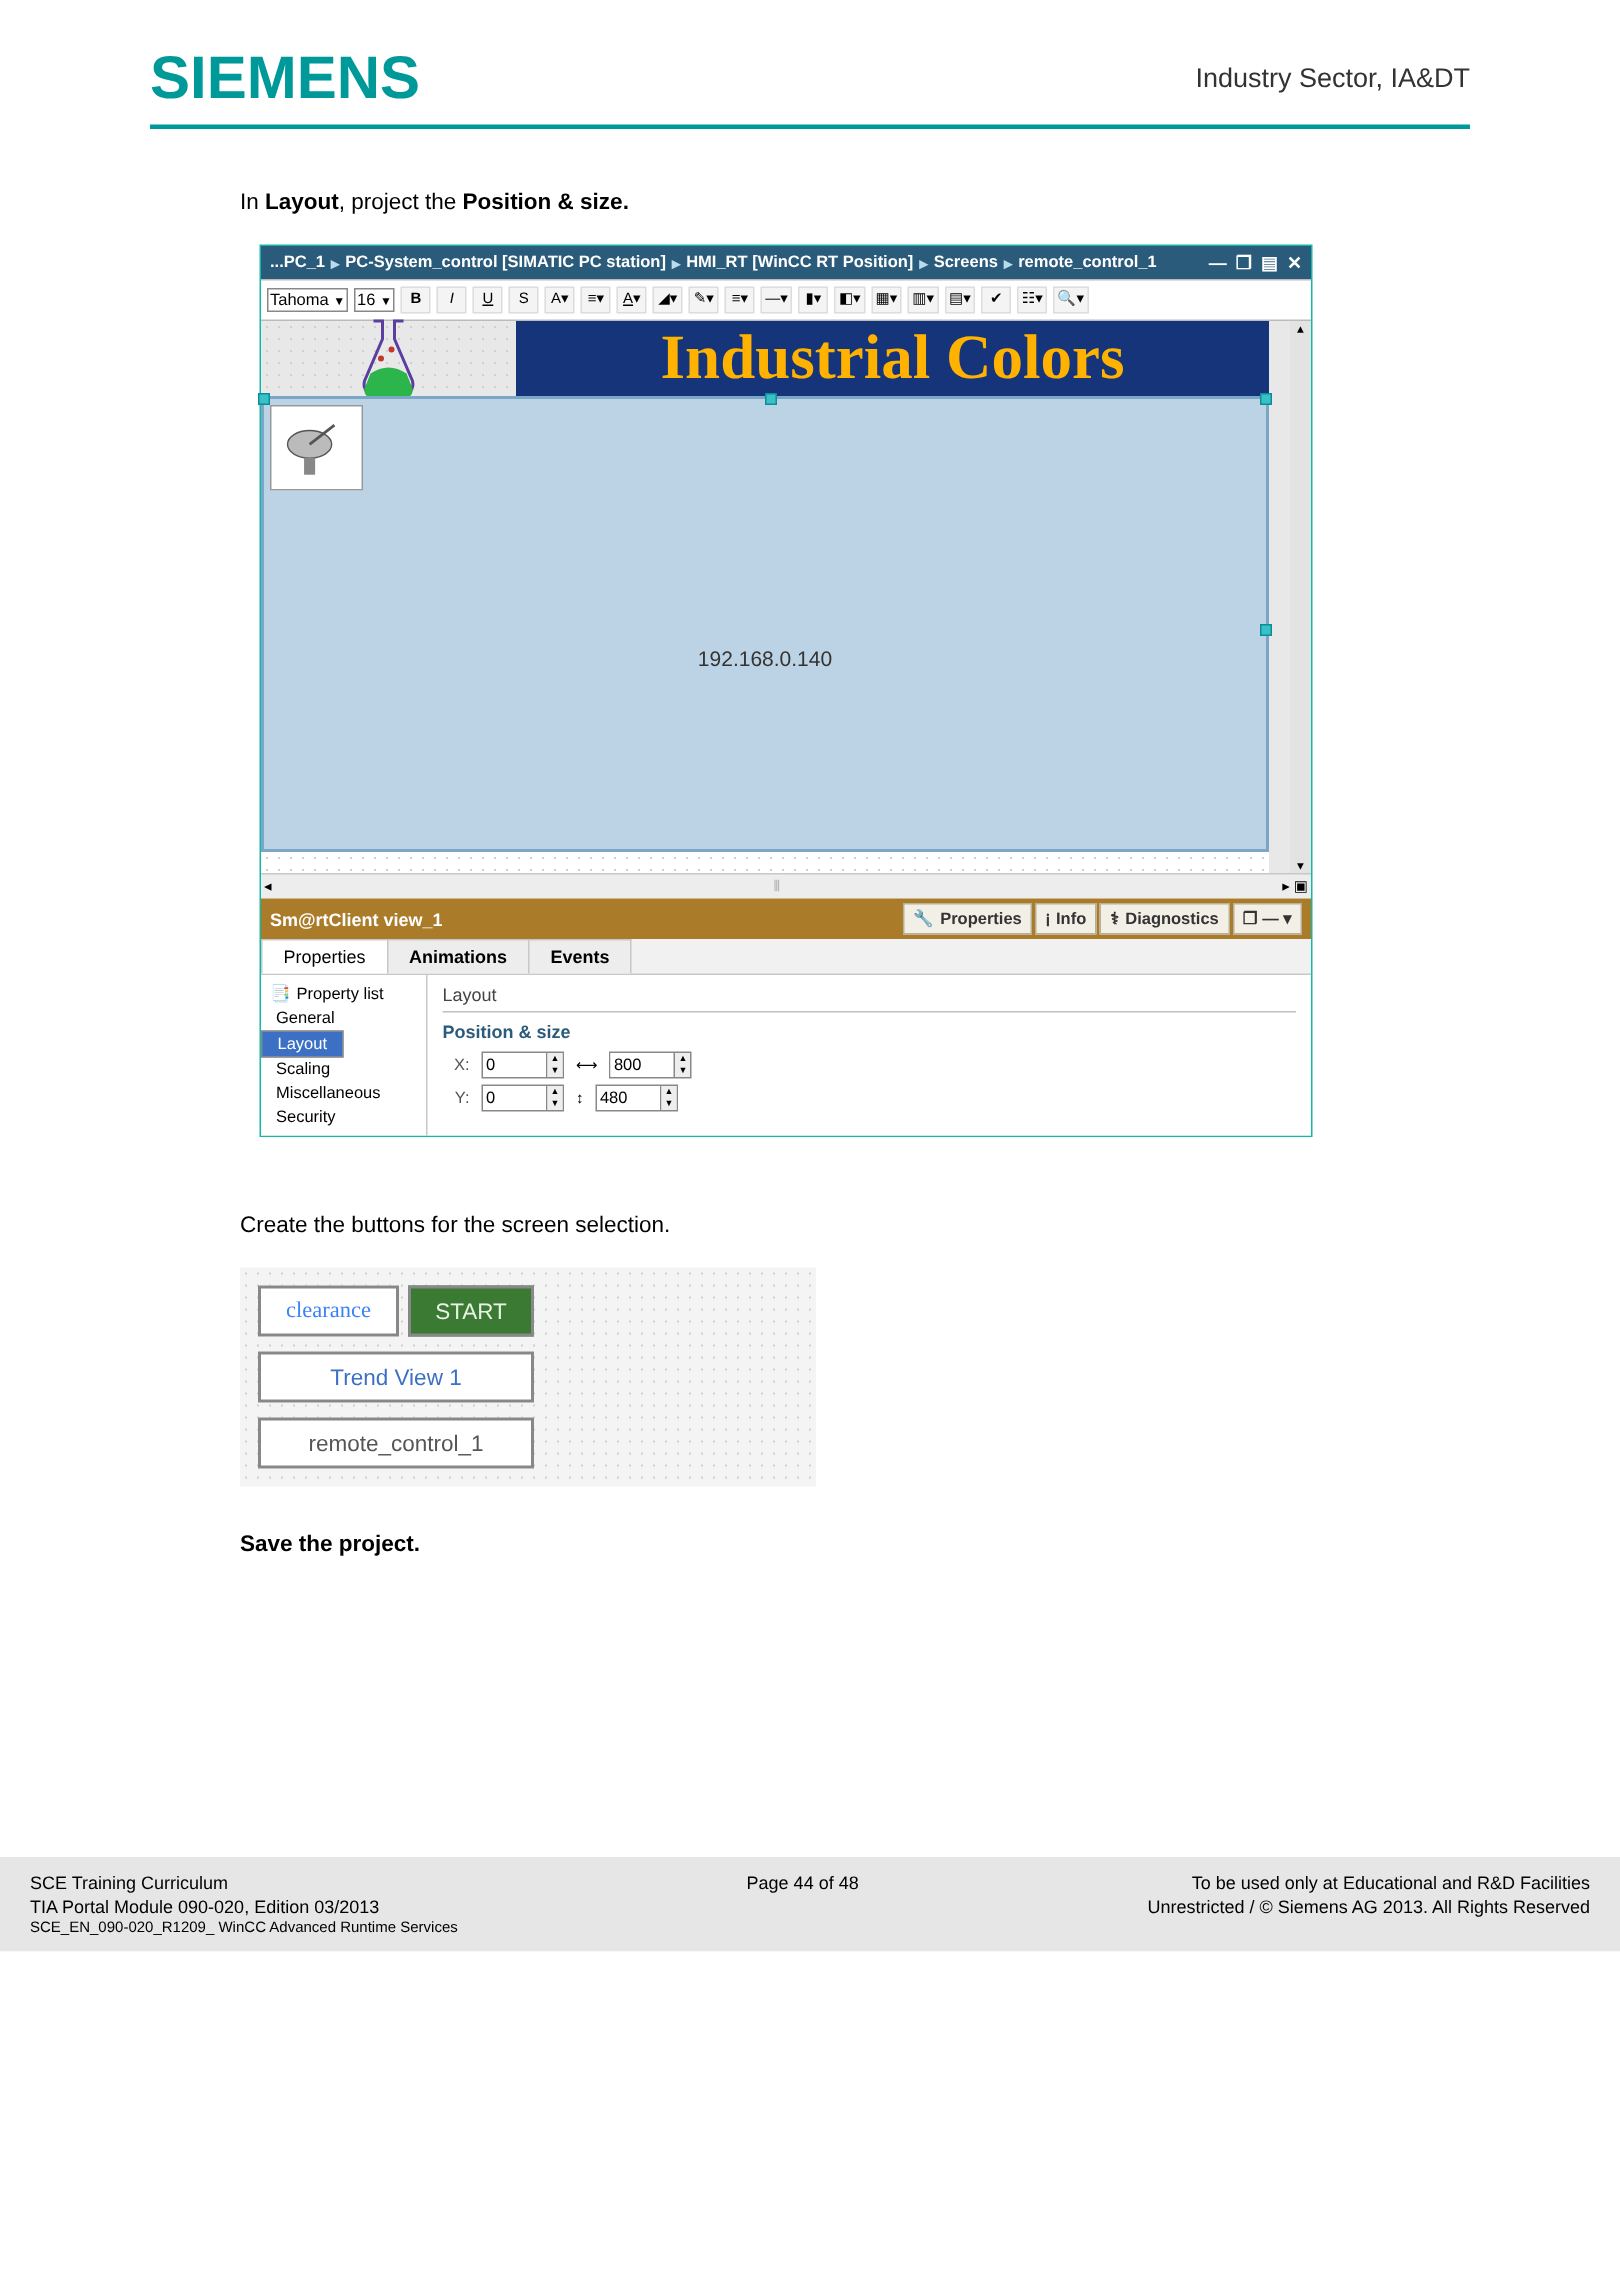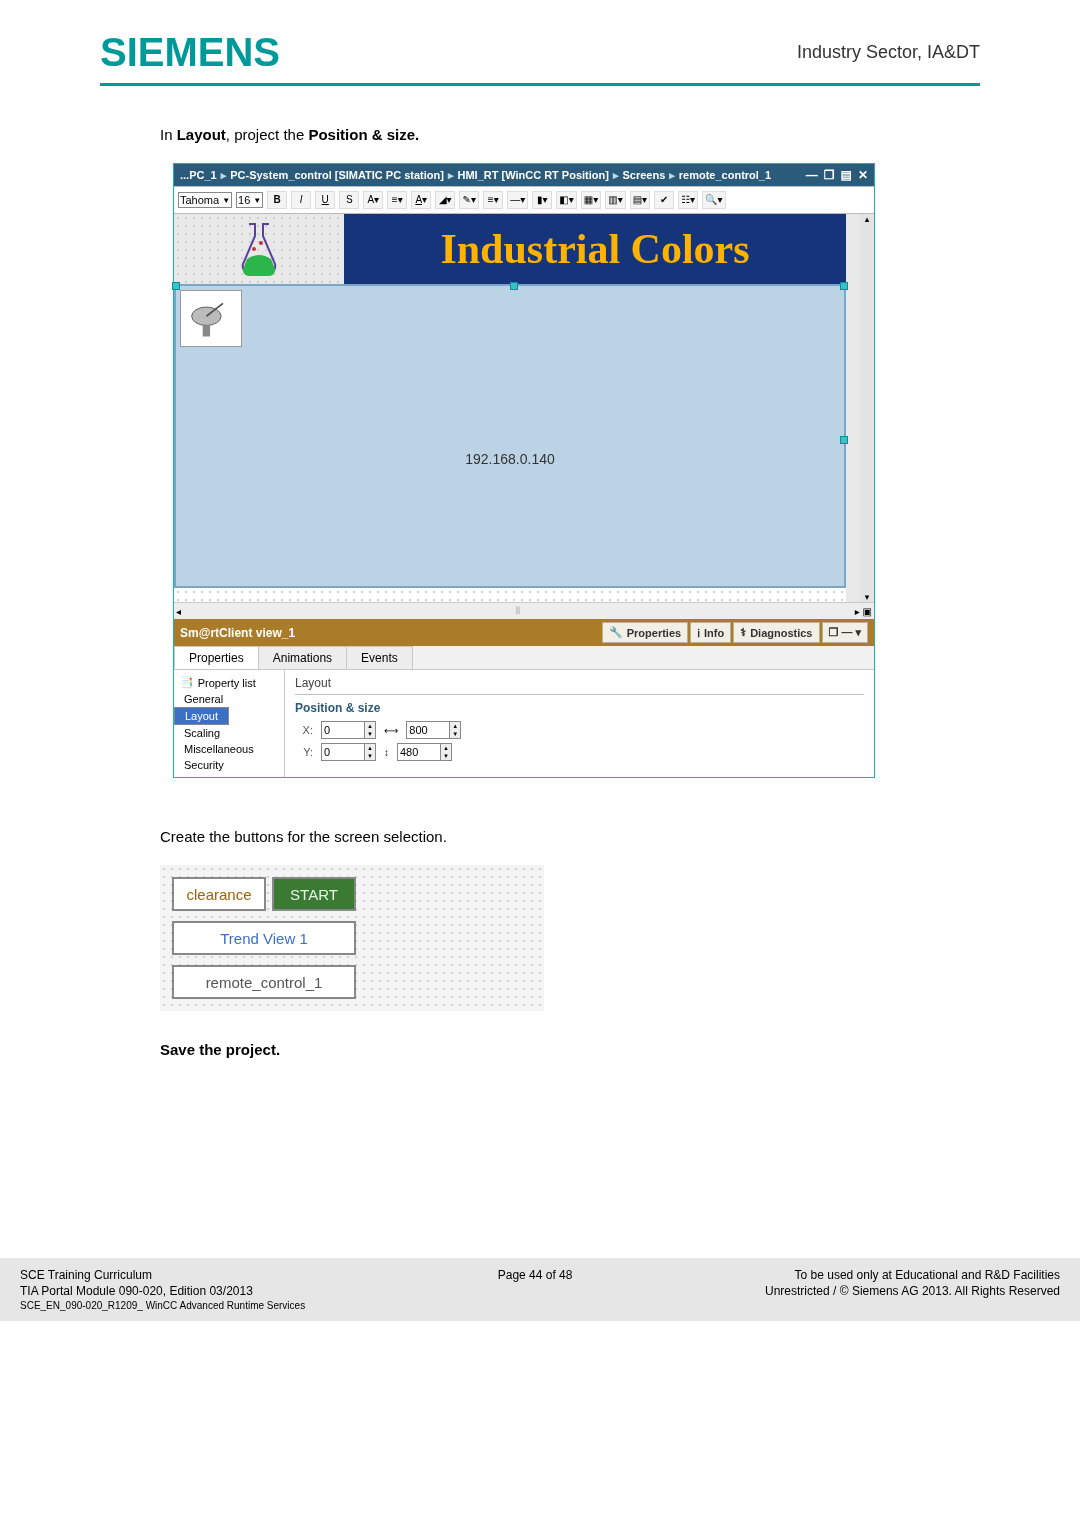--- a/index.html
+++ b/index.html
@@ -74,21 +74,21 @@
   }
   .canvas {
     flex:1;
     background:#fff;
     position:relative;
     border-right:14px solid #e8e8e8;
   }
   .title-band {
     display:flex;
     align-items:stretch;
-    height:70px;
+    height:50px;
   }
   .logo-box {
     width:170px;
     background:#e8e8e8;
     display:flex;
     align-items:center;
     justify-content:center;
   }
   .flask {
     width:60px; height:60px; position:relative;
@@ -122,21 +122,21 @@
   .sel-handle { position:absolute; width:6px; height:6px; background:#39c1c7; border:1px solid #0a8f96;}
   .hscroll { height:16px; background:#ededed; border-top:1px solid #c8c8c8; display:flex; align-items:center; font-size:10px; justify-content:space-between; padding:0 2px;}
   .obj-tab {
     background:#aa7b28; color:#fff; font-size:12px; font-weight:bold;
     padding:3px 6px; display:flex; align-items:center; justify-content:space-between;
   }
   .obj-right { display:flex; gap:2px;}
   .minitab { background:#f2efe7; color:#333; border:1px solid #b9b099; padding:2px 6px; font-size:11px; display:inline-flex; align-items:center; gap:4px;}
   .prop-tabs { background:#f1f1f1; display:flex; border-bottom:1px solid #c8c8c8;}
   .prop-tab { padding:4px 14px; font-size:12px; border:1px solid #c8c8c8; border-bottom:none; background:#fff; margin-right:-1px;}
-  .prop-tab.inactive { background:#ededed;}
+  .prop-tab.inactive { background:#ededed;font-weight:bold;}
   .prop-body { display:flex; background:#fff; font-size:12px; min-height:90px;}
   .prop-left { width:110px; border-right:1px solid #c8c8c8; padding:4px 0;}
   .navitem { padding:2px 10px; font-size:11px;}
   .navitem.sel { background:#3b70c4; color:#fff;}
   .prop-right { flex:1; padding:6px 10px;}
   .fs-title { font-size:12px; color:#444; margin-bottom:4px;}
   .fs-box { border-top:1px solid #c0c0c0; padding-top:6px;}
   .fs-sub { color:#2b5b7a; font-weight:bold; font-size:12px; margin-bottom:6px;}
   .row { display:flex; align-items:center; gap:8px; margin-bottom:4px; font-size:11px;}
   .numin { display:inline-flex; border:1px solid #888;}
@@ -150,21 +150,21 @@
     margin: 20px 0 0 60px;
     background:#f4f4f4;
     width:360px;
     padding:12px;
     display:flex;
     flex-direction:column;
     gap:10px;
   }
   .dots-row { display:flex; gap:6px;}
   .uibtn { border:2px solid #888; background:#fff; min-width:90px; height:30px; font-size:15px; display:flex; align-items:center; justify-content:center;}
-  .uibtn.clr { color:#a16207; font-weight:normal;}
+  .uibtn.clr { color:#3b82f6; font-weight:normal;font-family:Liberation Serif, serif;}
   .uibtn.start { background:#3b7a33; color:#e8f3e6; min-width:80px;}
   .uibtn.wide { min-width:180px; color:#3b70c4;}
   
   .footer {
     margin-top:160px;
     background:#e6e6e6;
     padding:10px 20px;
     font-size:12px;
     display:flex;
     justify-content:space-between;

